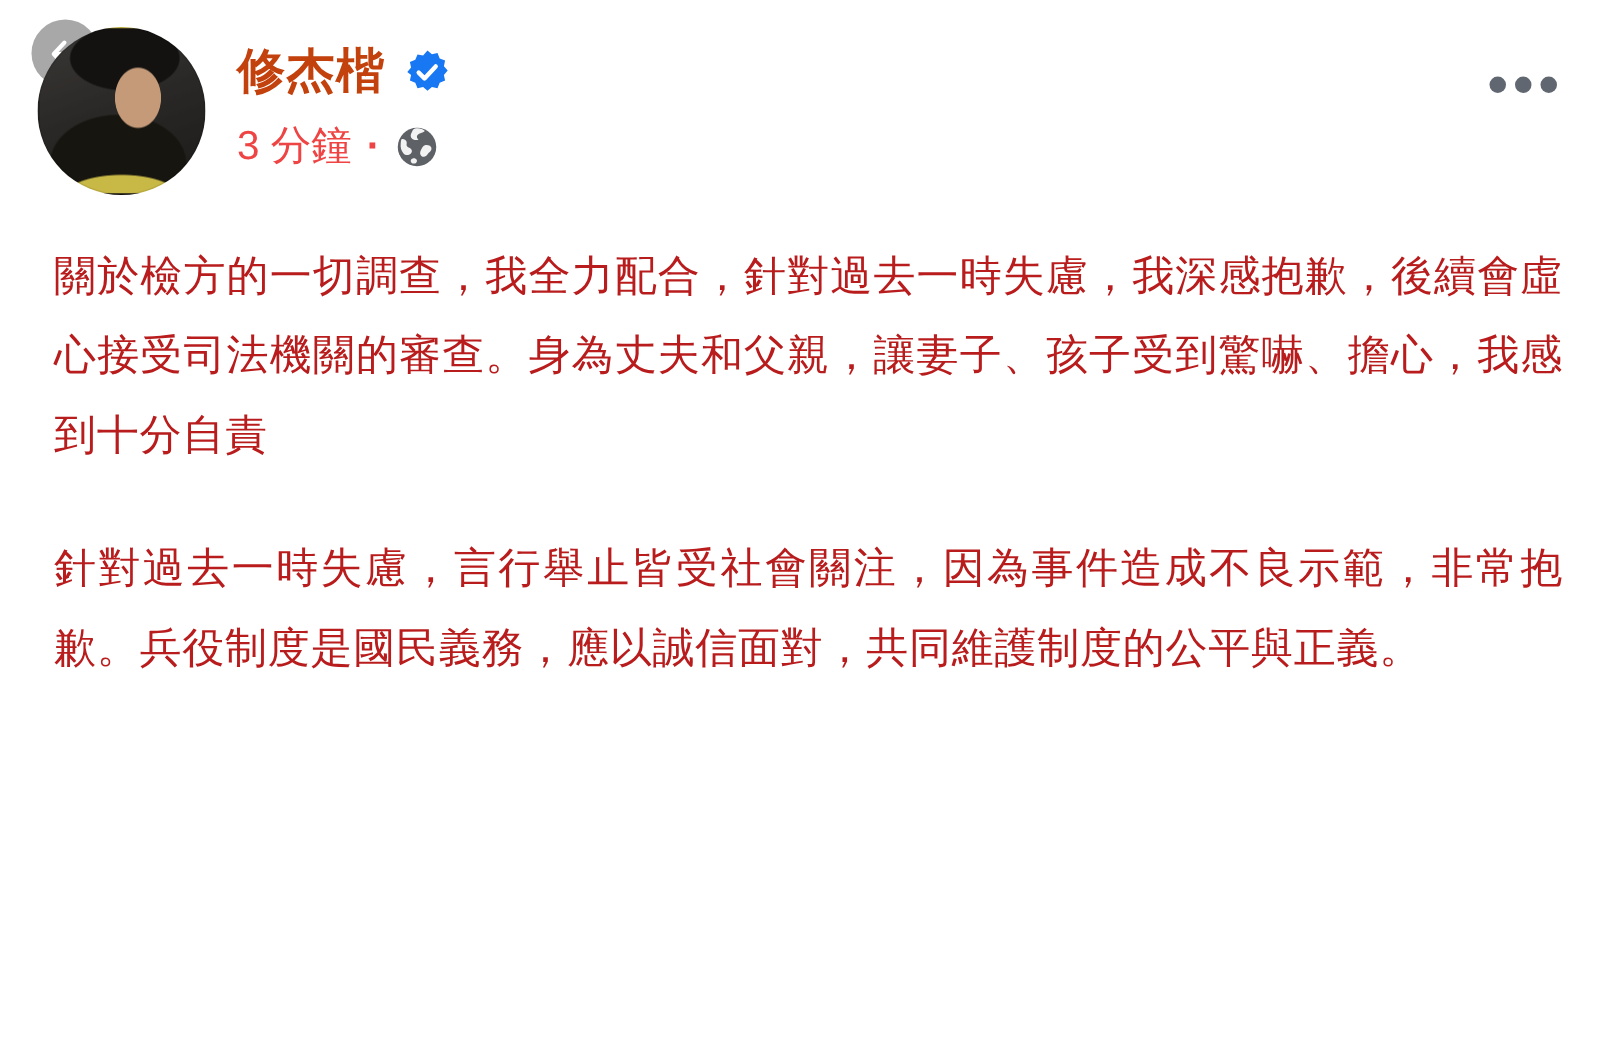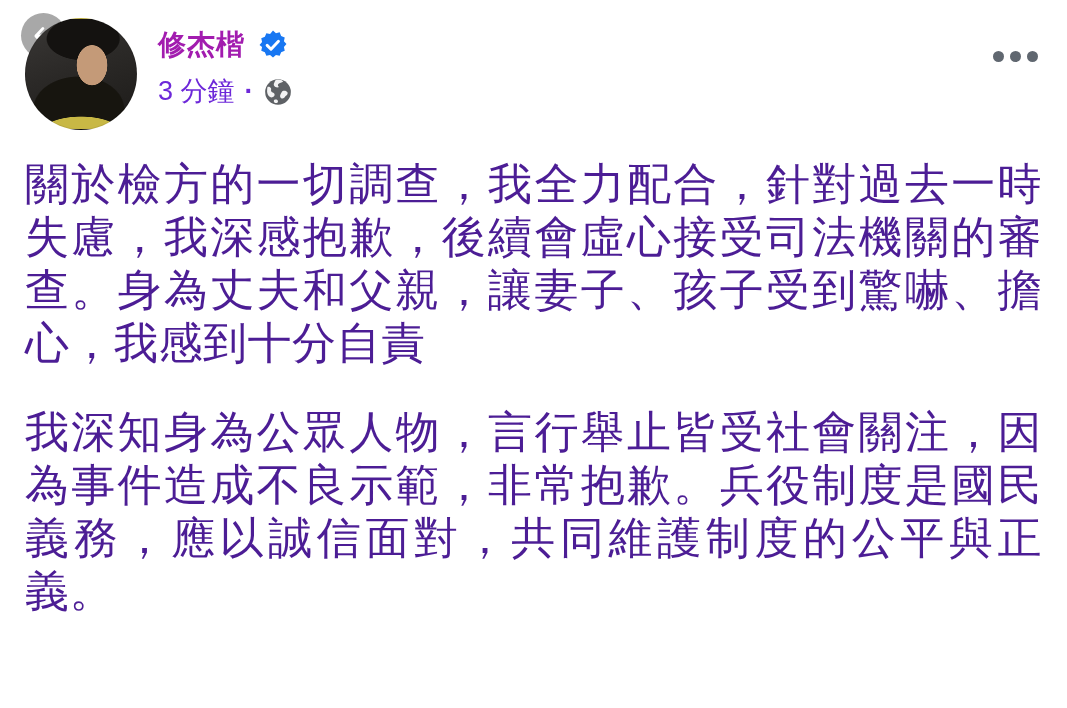--- a/index.html
+++ b/index.html
@@ -30,45 +30,45 @@
       radial-gradient(ellipse 26px 34px at 60% 42%, #c49a78 0 58%, rgba(196,154,120,0) 60%),
       radial-gradient(ellipse 58px 34px at 52% 18%, #141210 0 62%, rgba(20,18,16,0) 64%),
       radial-gradient(ellipse 72px 30px at 50% 104%, #c8b845 0 55%, rgba(200,184,69,0) 57%),
       radial-gradient(ellipse 64px 46px at 48% 82%, #17150f 0 70%, rgba(23,21,15,0) 72%),
       linear-gradient(160deg, #3a3836 0%, #2b2927 45%, #1c1a18 100%);
     border: 1px solid rgba(0,0,0,.08);
   }
   .header-info { margin-left: 21px; padding-top: 8px; }
   .name-row { display: flex; align-items: center; }
   .author-name {
-    font-size: 28px; font-weight: 700; color: #a21caf;
+    font-size: 32px; font-weight: 700; color: #c2410c;
     letter-spacing: 1px; cursor: pointer; text-decoration: none;
   }
   .verified-badge { margin-left: 12px; width: 32px; height: 32px; display: inline-block; }
   .time-row {
     margin-top: 9px; display: flex; align-items: center;
-    font-size: 27px; color: #6d28d9;
+    font-size: 27px; color: #ef4444;
   }
   .time-sep { margin: 0 10px; font-weight: 700; }
   .globe-icon { width: 28px; height: 28px; display: inline-block; margin-top: 2px; }
 
   
   .more-btn {
     position: absolute; right: 20px; top: 38px;
     width: 64px; height: 36px;
     display: flex; align-items: center; justify-content: center; gap: 6px;
     background: transparent; border: none; cursor: pointer;
   }
   .more-btn .dot { width: 11px; height: 11px; border-radius: 50%; background: #606770; }
 
   
   .post-body { padding: 0 25px; margin-top: 27px; }
   .post-body p {
-    font-size: 44px; line-height: 53px; color: #4c1d95;
-    margin: 0 0 36px 0;
+    font-size: 28px; line-height: 53px; color: #b91c1c;
+    margin: 0 0 36px 11px;
     text-align: justify; text-justify: inter-ideograph;
     letter-spacing: 0.5px;
   }
   .post-body p:last-child { margin-bottom: 0; }
 </style>
 </head>
 <body>
 
 <div class="screen">
 
@@ -120,16 +120,16 @@
   <button class="more-btn">
     <span style="display:flex;gap:6px;">
       <span class="dot"></span>
         <span class="dot"></span>
         <span class="dot"></span>
     </span>
   </button>
 
   <div class="post-body">
     <p>關於檢方的一切調查，我全力配合，針對過去一時失慮，我深感抱歉，後續會虛心接受司法機關的審查。身為丈夫和父親，讓妻子、孩子受到驚嚇、擔心，我感到十分自責</p>
-    <p>我深知身為公眾人物，言行舉止皆受社會關注，因為事件造成不良示範，非常抱歉。兵役制度是國民義務，應以誠信面對，共同維護制度的公平與正義。</p>
+    <p>針對過去一時失慮，言行舉止皆受社會關注，因為事件造成不良示範，非常抱歉。兵役制度是國民義務，應以誠信面對，共同維護制度的公平與正義。</p>
   </div>
 
 </div>
 
 </body></html>

